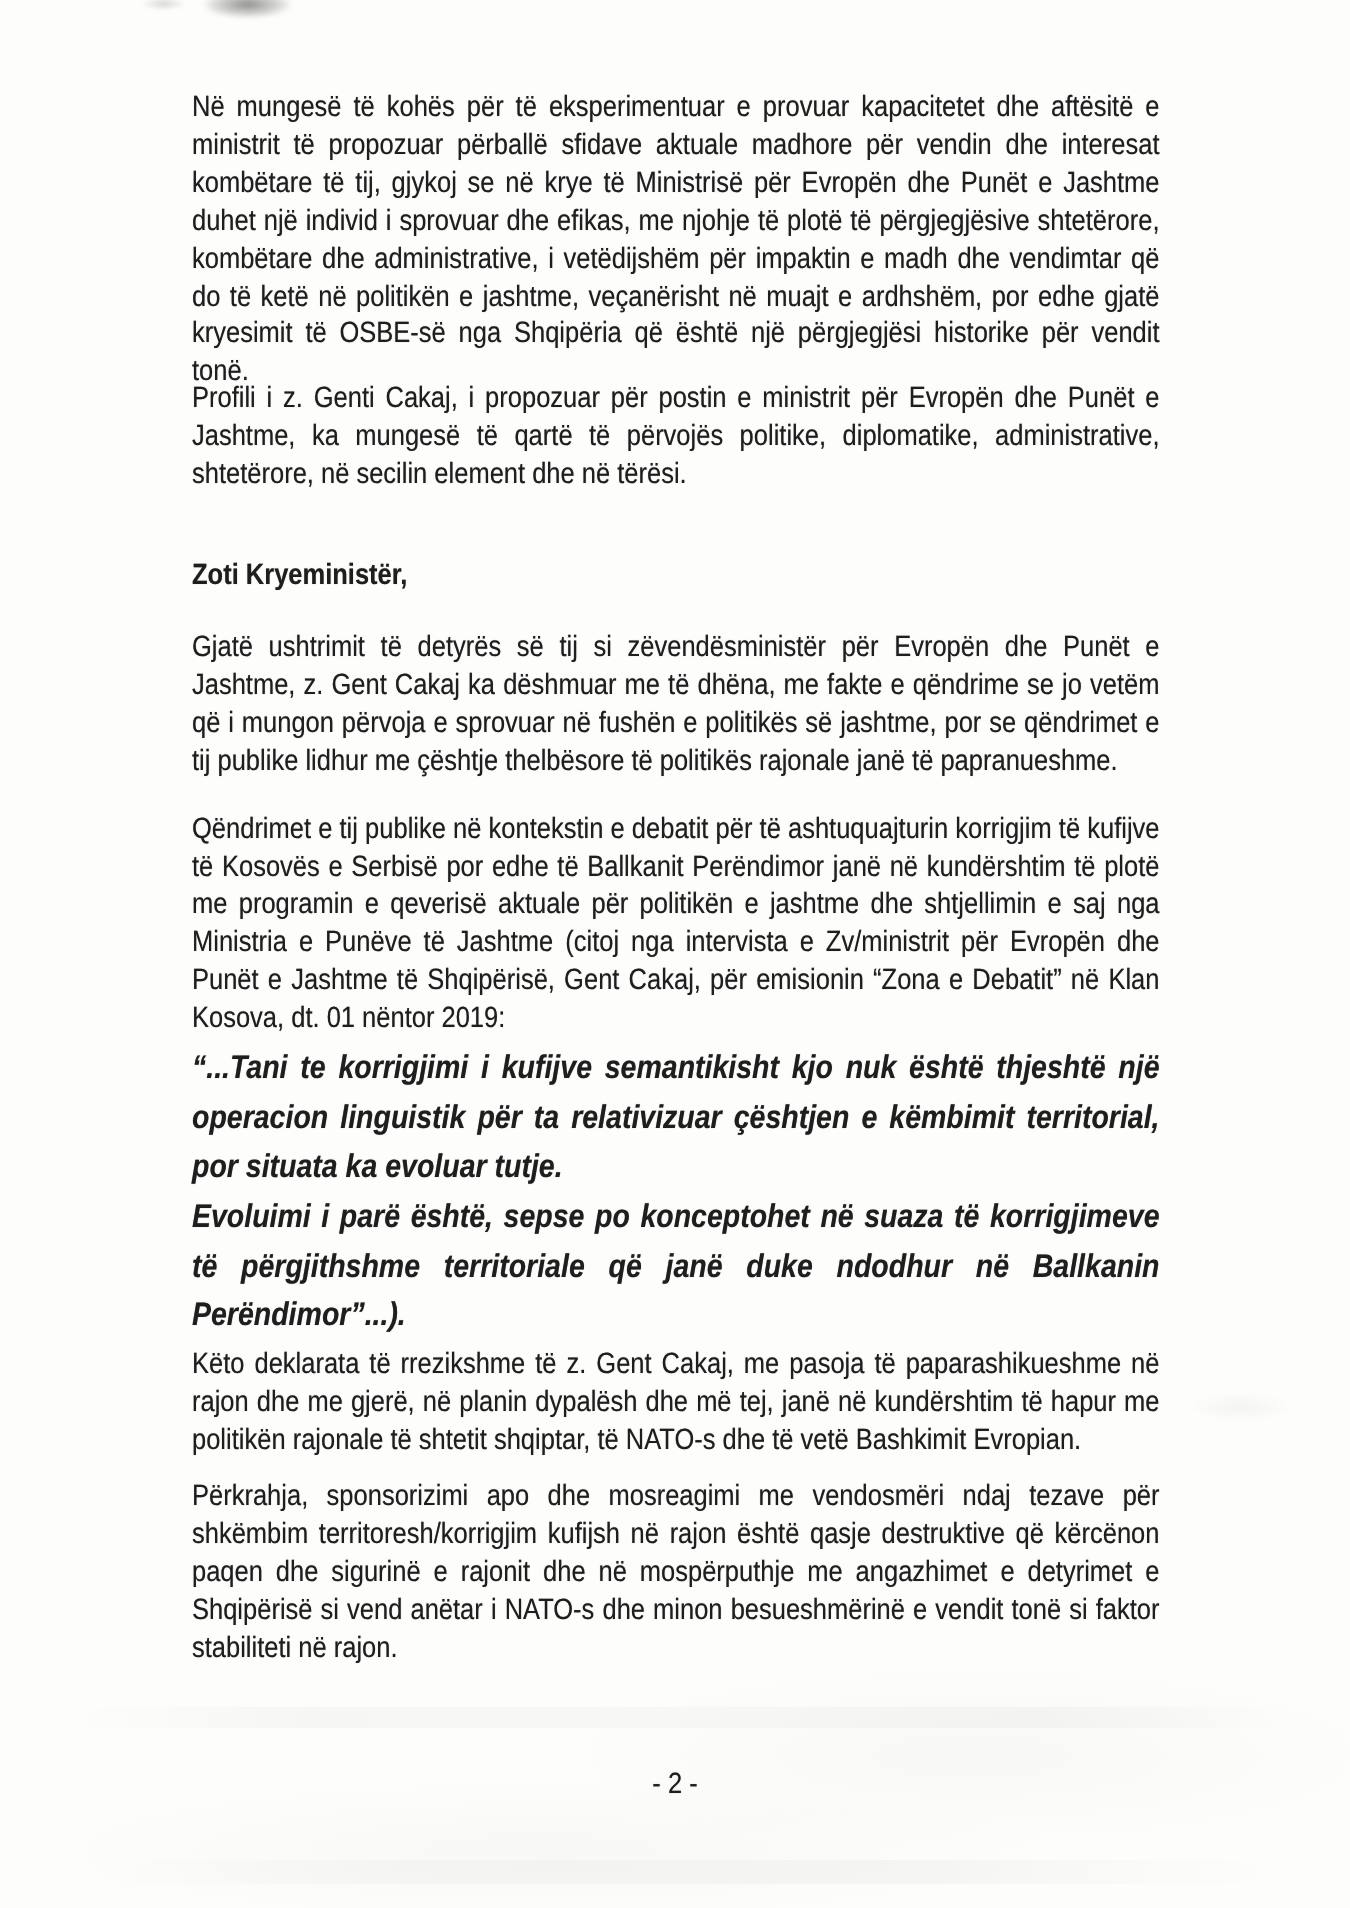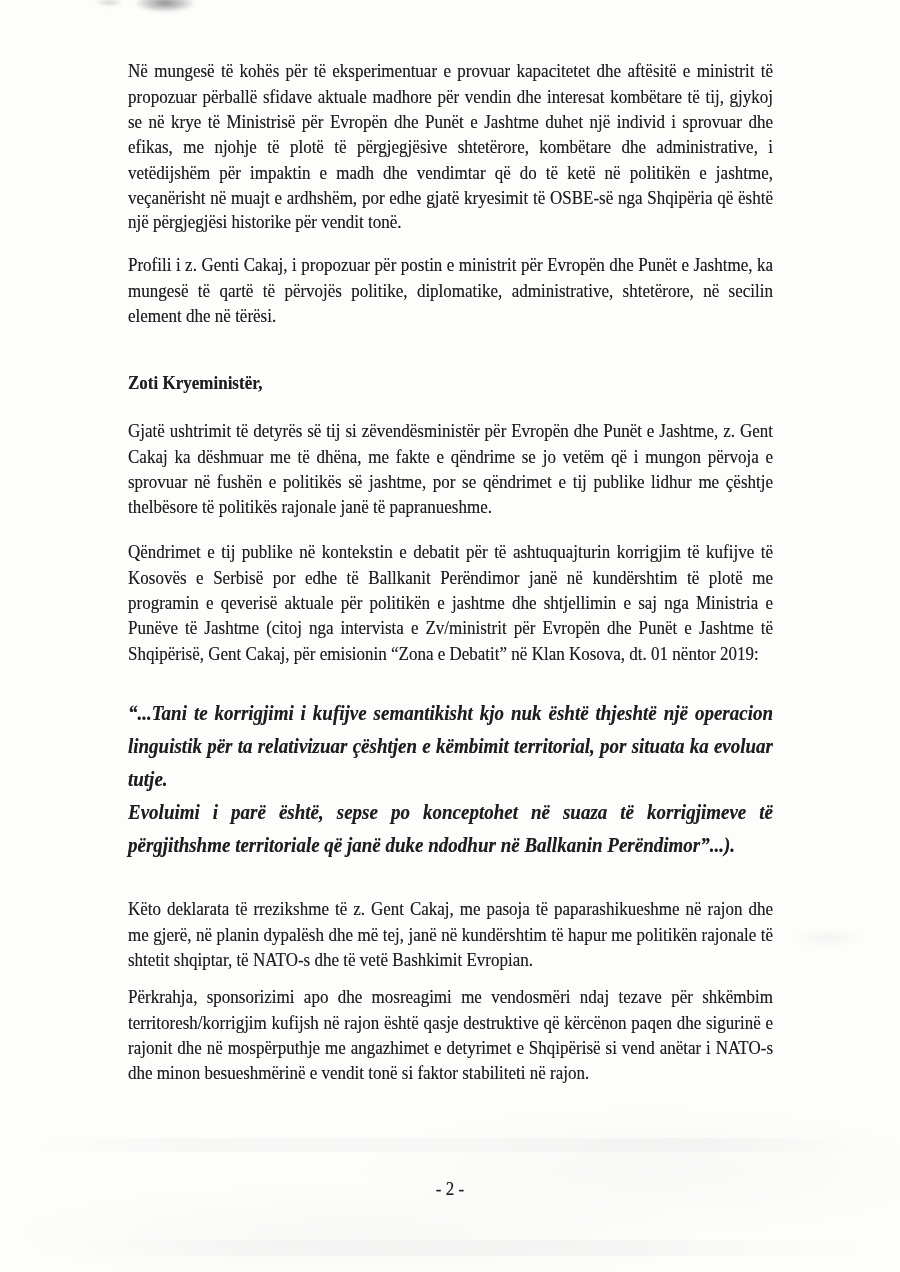--- a/index.html
+++ b/index.html
@@ -13,21 +13,21 @@
     overflow: hidden;
   }
   .page {
     position: relative;
     width: 900px;
     height: 1272px;
     background:
       radial-gradient(ellipse 420px 90px at 72% 92%, rgba(150,150,150,0.05), transparent 70%),
       radial-gradient(ellipse 500px 70px at 40% 97%, rgba(150,150,150,0.05), transparent 70%),
       #fdfdfc;
-    font-family: Liberation Serif, serif;
+    font-family: Liberation Sans, sans-serif;
     color: #1e1e1e;
   }
   .blk {
     position: absolute;
     left: 128px;
     width: 645px;
     margin: 0;
     text-align: justify;
     transform: scaleY(1.15);
     transform-origin: 0 0;

